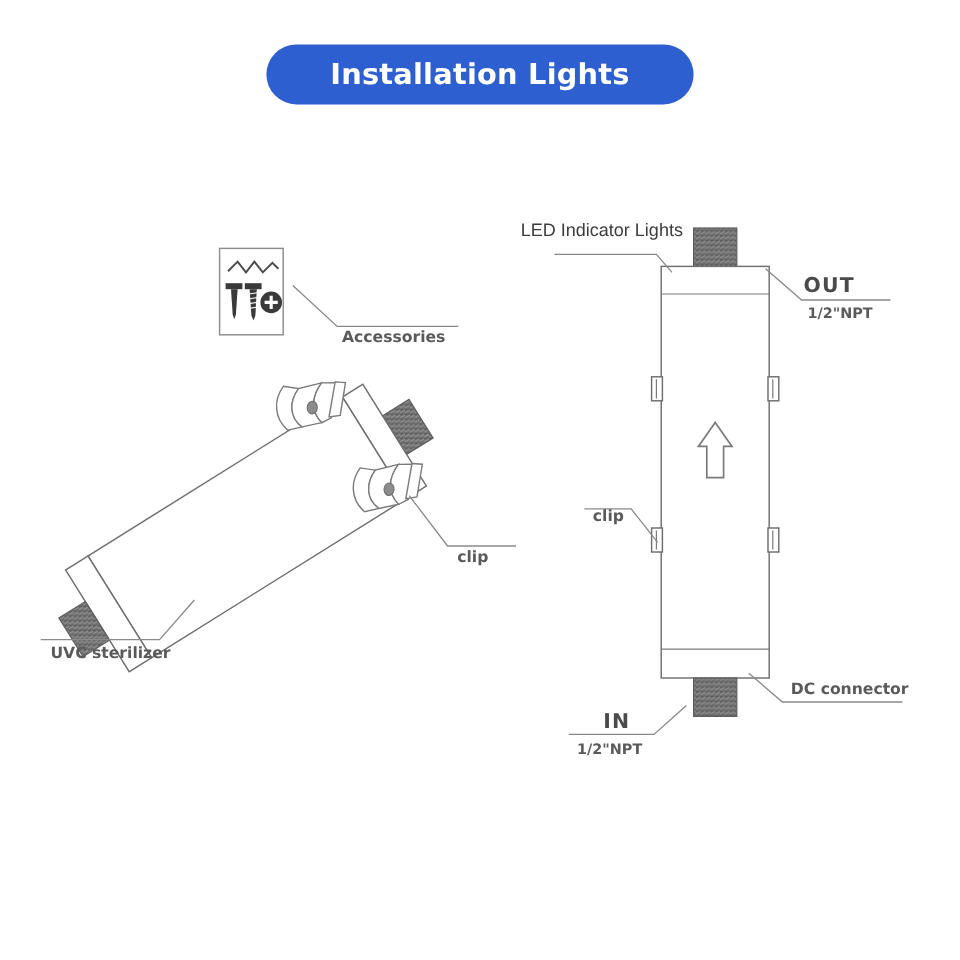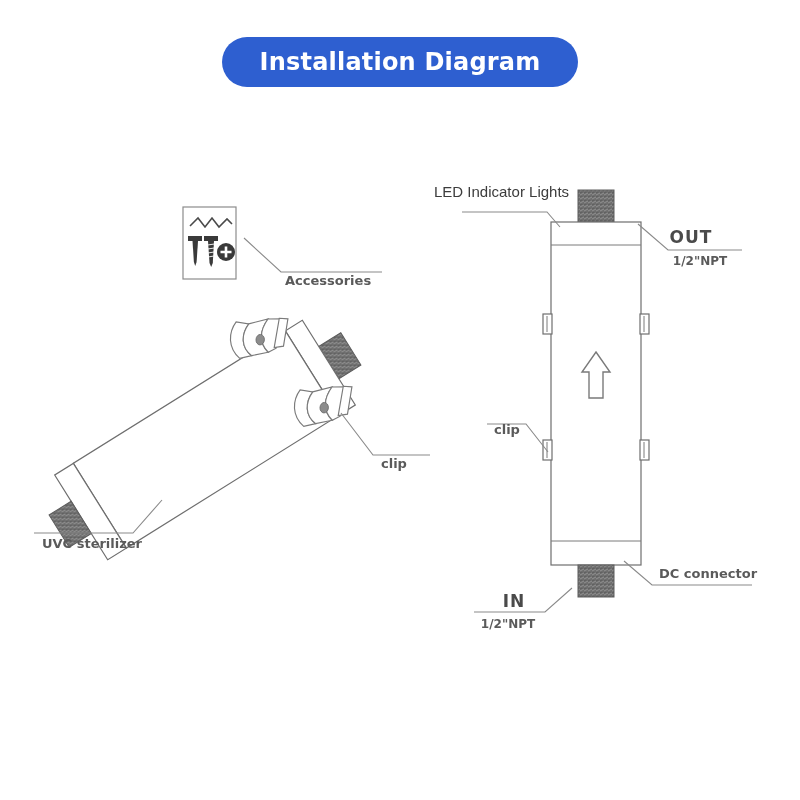--- a/index.html
+++ b/index.html
@@ -103,21 +103,21 @@
     stroke-width: 1.2;
     fill: #ffffff;
   }
 </style>
 </head>
 <body>
 
 <div id="page">
 
   <div id="title-banner">
-    <span id="title-text">Installation Diagram</span>
+    <span id="title-text">Installation Lights</span>
   </div>
 
   <svg id="diagram" viewBox="0 0 800 800">
     <defs>
 
       <pattern id="threadPat" width="4" height="4" patternUnits="userSpaceOnUse">
         <rect width="4" height="4" fill="#6d6d6d"></rect>
         <path d="M0 3 L4 1" stroke="#909090" stroke-width="1"></path>
         <path d="M0 1 L4 -1" stroke="#545454" stroke-width="0.7"></path>
       </pattern>

